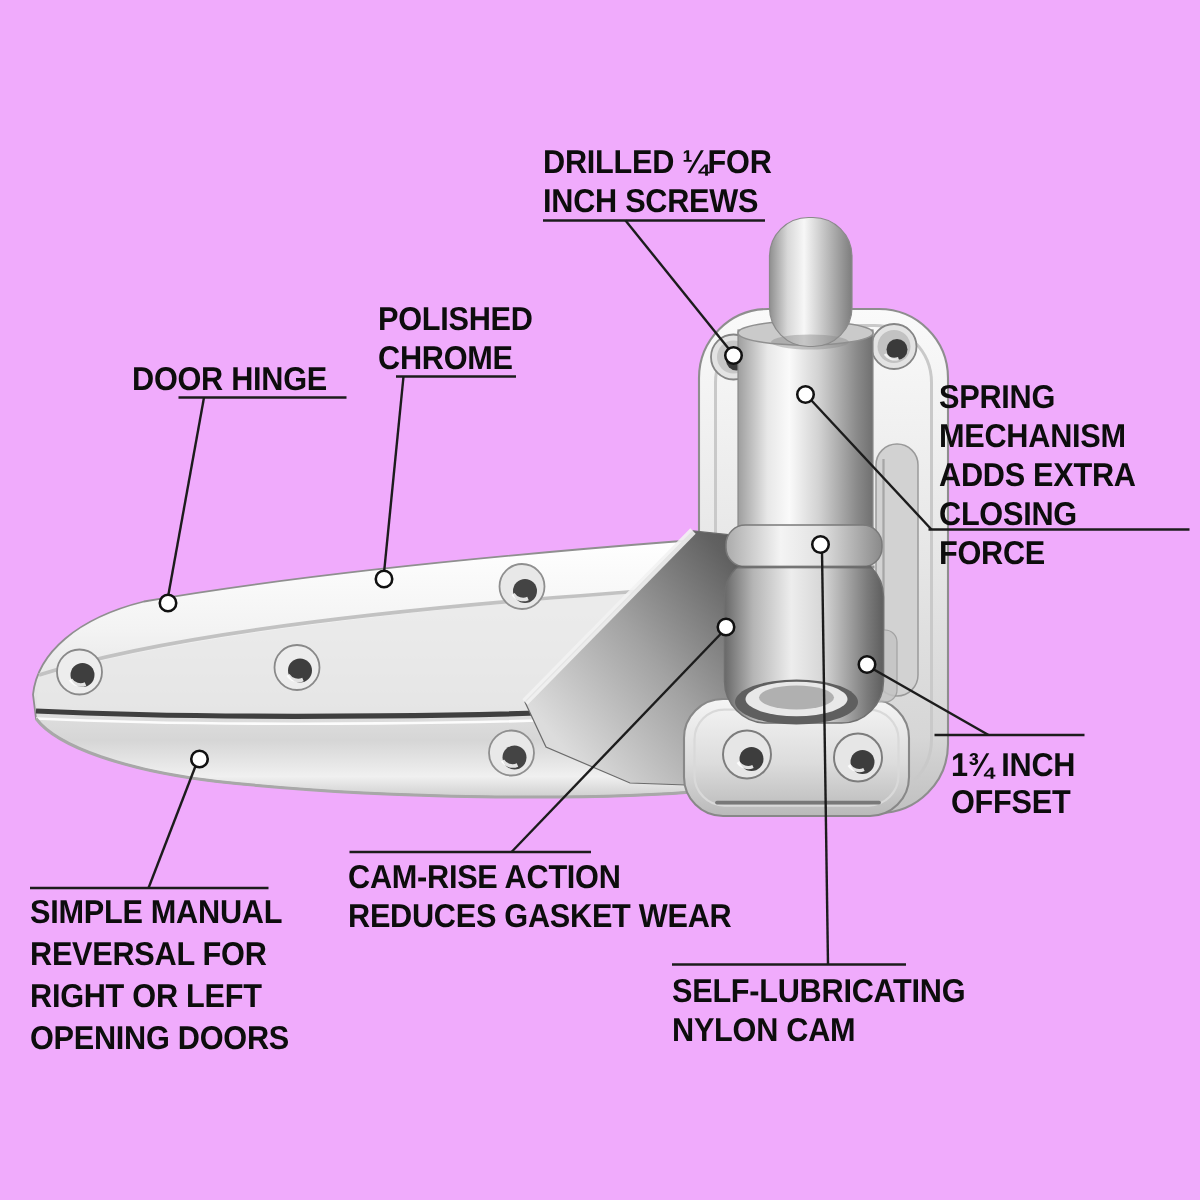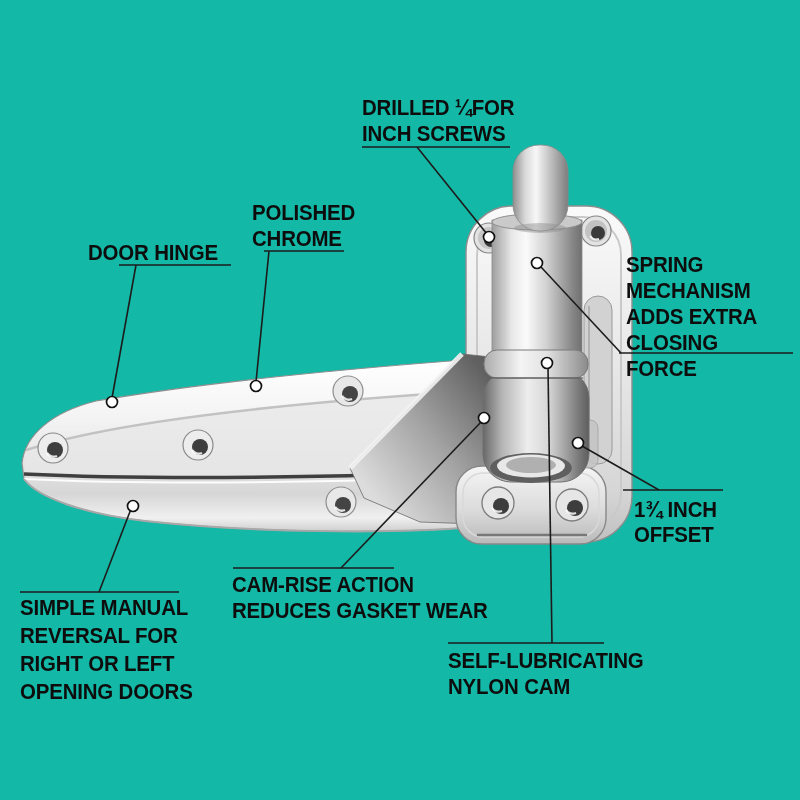--- a/index.html
+++ b/index.html
@@ -1,19 +1,19 @@
 <!DOCTYPE html>
 <html><head>
 <meta charset="utf-8">
 <style>
   html,body{margin:0;padding:0;background:#ffffff;}
   .diagram{
     position:relative;
     width:800px;height:800px;
-    background:#14b8a6;
+    background:#f0abfc;
     overflow:hidden;
     font-family:"Liberation Sans",sans-serif;
   }
   .art{position:absolute;left:0;top:0;width:800px;height:800px;}
   .label{
     position:absolute;
     white-space:pre-line;
     font-weight:700;
     font-size:22px;
     line-height:26px;

